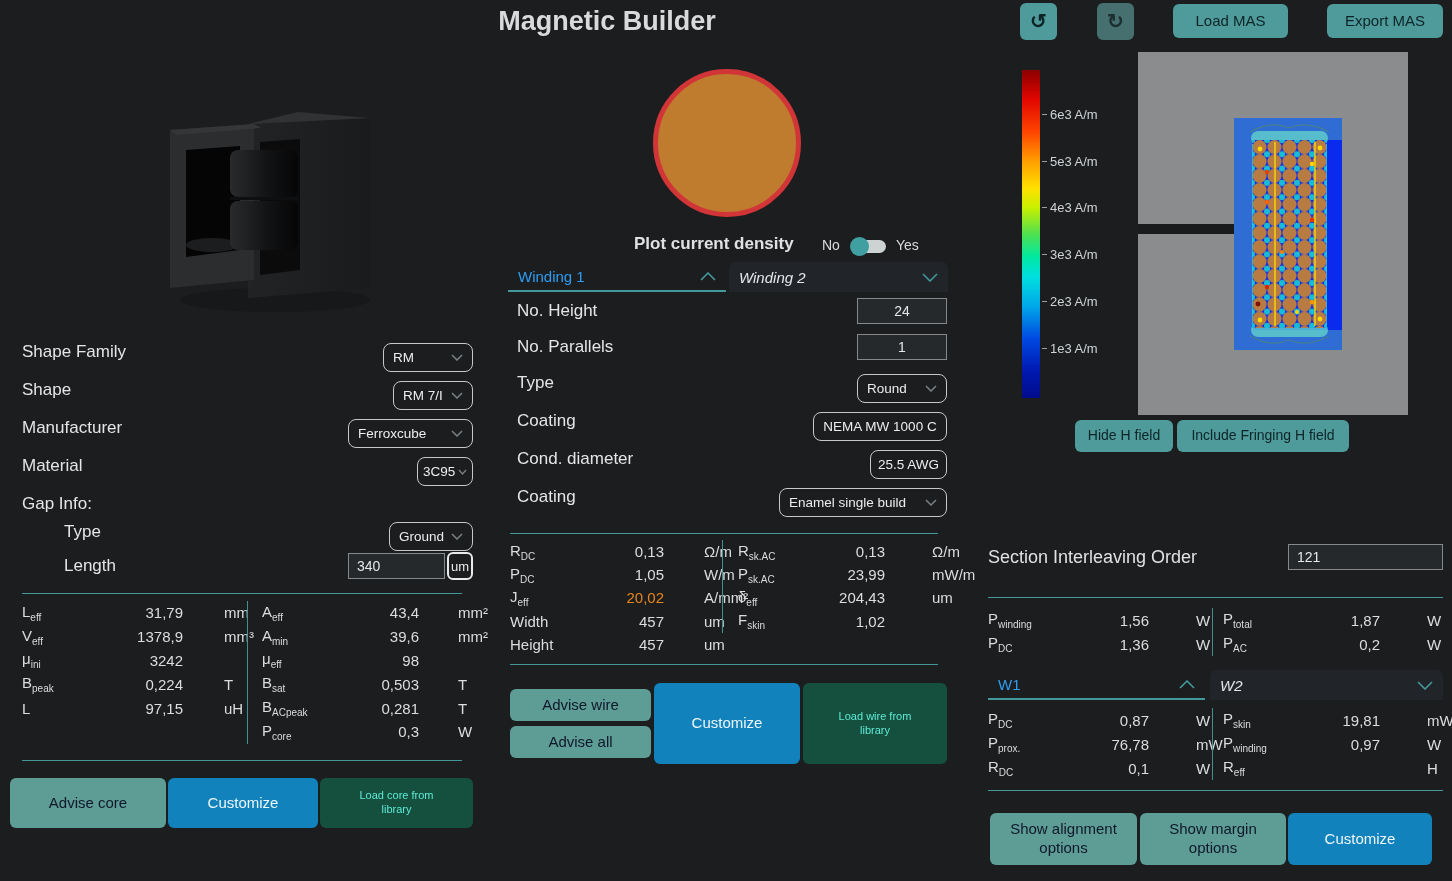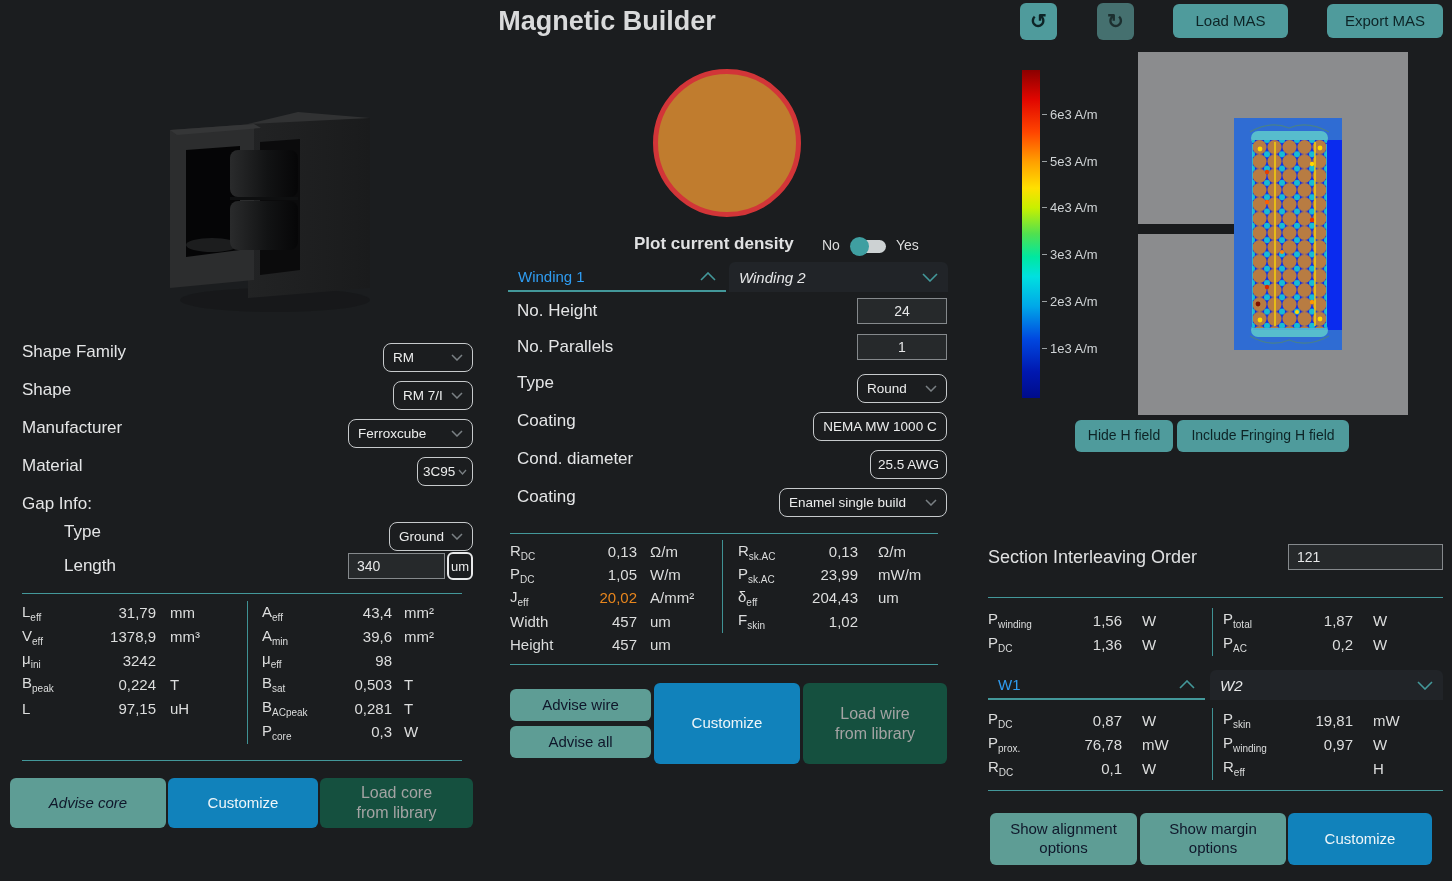--- a/index.html
+++ b/index.html
@@ -7,37 +7,37 @@
          font-family:"Liberation Sans",sans-serif;color:#d9dadb;}
   .abs{position:absolute;}
   .title{font-size:27px;font-weight:700;color:#d9dadb;text-align:center;margin:0;}
   
   .btn{position:absolute;border:none;border-radius:6px;font-family:inherit;cursor:pointer;
        display:flex;align-items:center;justify-content:center;text-align:center;line-height:1.25;}
   .b-teal{background:#4f9b9c;color:#0d2426;font-size:15px;}
   .b-teal-dk{background:#45706f;color:#1c2f2f;}
   .b-sage{background:#5e9d95;color:#0f172a;font-size:15px;}
   .b-blue{background:#1182bb;color:#eef6f9;font-size:15px;}
-  .b-green{background:#15503f;color:#a3a3a3;font-size:16px;padding:0 31px;}
+  .b-green{background:#15503f;color:#5eead4;font-size:11px;padding:0 31px;}
   .iconbtn{font-size:20px;font-weight:700;}
   
   .dd{position:absolute;border:1px solid #c6c9cb;border-radius:8px;display:flex;align-items:center;
       justify-content:space-between;padding:0 9px;font-size:13.5px;color:#eceded;background:#1b1d1f;cursor:pointer;box-sizing:border-box;}
   .dd .ddv{white-space:nowrap;}
   .tinput{position:absolute;background:#26292b;border:1px solid #85898c;color:#e6e7e8;
           font-family:inherit;font-size:14px;padding:0 8px;box-sizing:border-box;}
   .center{text-align:center;}
   .ubox{position:absolute;border:2px solid #e8e9ea;border-radius:6px;color:#e8e9ea;font-size:13px;
         display:flex;align-items:center;justify-content:center;box-sizing:border-box;background:#1b1d1f;}
   .flabel{position:absolute;font-size:17px;color:#e4e5e6;}
   .hline{position:absolute;height:1px;background:#43989a;}
   
   .ptable{position:absolute;box-sizing:border-box;}
   .vdiv{border-left:1px solid #3f9294;}
-  .prow{display:grid;align-items:center;font-size:15px;color:#dcdddd;}
+  .prow{display:grid;align-items:center;font-size:15px;color:#dcdddd;gap:27px;}
   .prow sub{font-size:10px;}
   .pv{text-align:right;}
   .pu{text-align:left;}
   .hl{color:#e8861d;}
   .rows-core .prow{height:23.8px;grid-template-columns:68px 66px 1fr;}
   .rows-core .pu{padding-left:14px;}
   .rows-core2 .prow{height:23.8px;grid-template-columns:70px 60px 1fr;}
   .rows-core2 .pu{padding-left:12px;}
   .rows-wirel .prow{height:23.2px;grid-template-columns:62px 65px 1fr;}
   .rows-wirel .pu{padding-left:13px;}
@@ -206,21 +206,21 @@
         <span class="pu">T</span>
       </div>
       <div class="prow">
         <span class="pn">P<sub>core</sub></span>
         <span class="pv">0,3</span>
         <span class="pu">W</span>
       </div>
     </div>
   <div class="hline" style="left:22px;top:760px;width:440px;"></div>
 
-  <button class="btn b-sage" style="left:10px;top:778px;width:156px;height:50px;font-style:italic;">Advise core</button>
+  <button class="btn b-sage" style="left:10px;top:778px;width:156px;height:50px;">Advise core</button>
   <button class="btn b-blue" style="left:168px;top:778px;width:150px;height:50px;">Customize</button>
   <button class="btn b-green" style="left:320px;top:778px;width:153px;height:50px;">Load core from library</button>
 
   <div class="abs" style="left:653px;top:69px;width:148px;height:148px;border-radius:50%;
        background:#c07c2e;border:5px solid #d23538;box-sizing:border-box;"></div>
 
   <div class="boldlabel" style="left:634px;top:234px;">Plot current density</div>
   <span class="toglabel" style="left:822px;top:237px;">No</span>
   <div class="toggle" style="left:852px;top:240px;">
     <div class="knob"></div>

